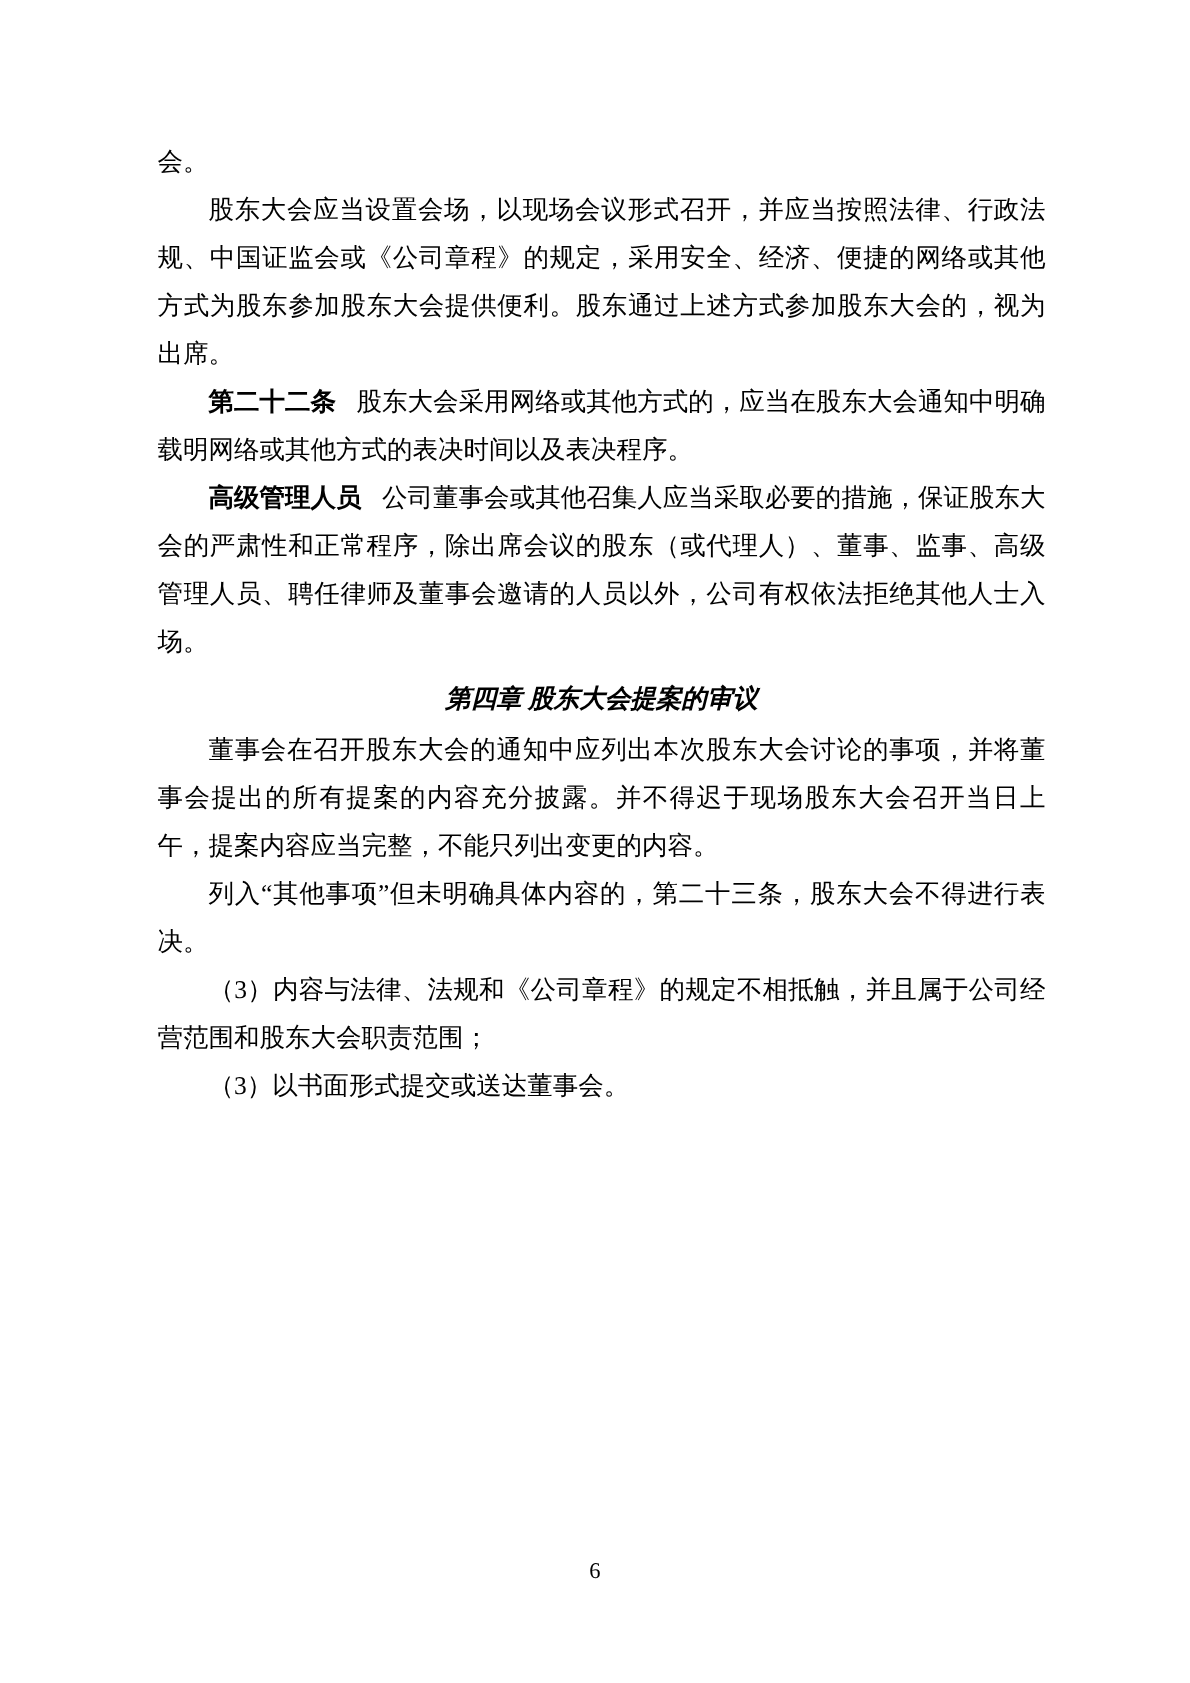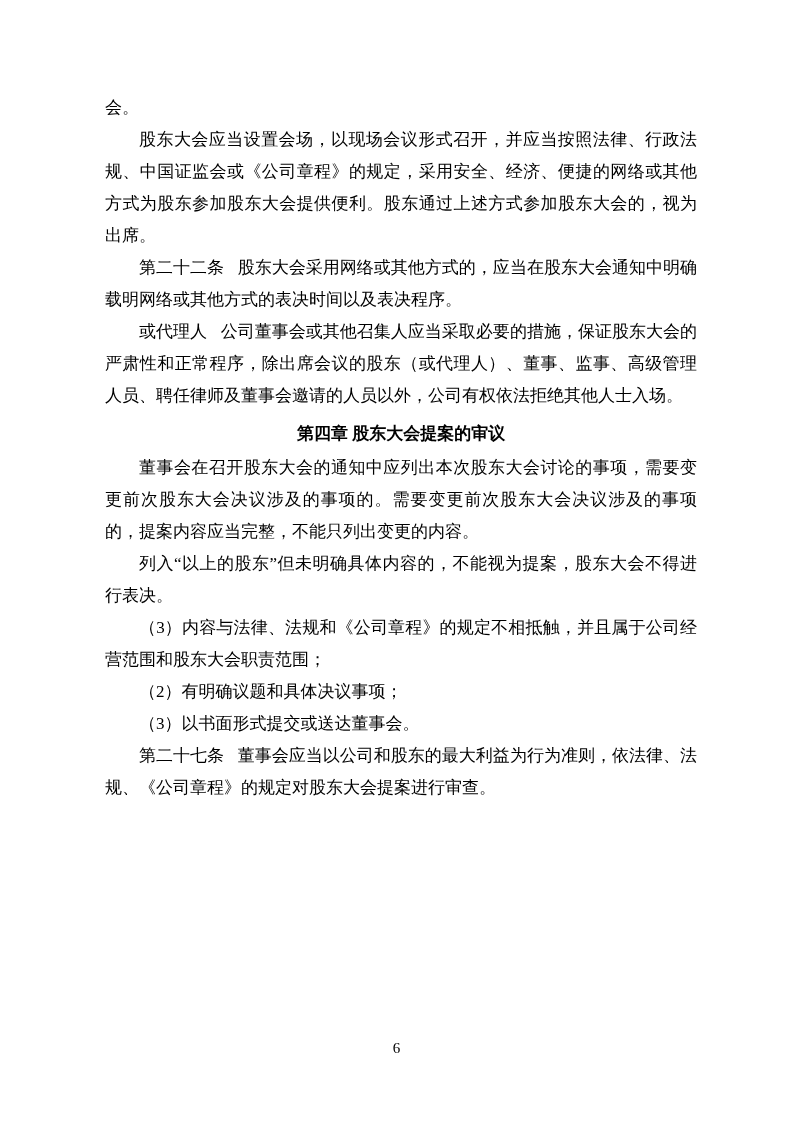--- a/index.html
+++ b/index.html
@@ -27,53 +27,52 @@
   }
   .para {
     margin: 0;
     padding: 0;
     text-indent: 2em;
   }
   .para.continuation {
     text-indent: 0;
   }
   .art-num {
-    font-weight: normal;
+    font-weight: bold;
     margin-right: 0.8em;
   }
   .chapter {
     font-size: 17px;
     line-height: 32px;
     font-weight: bold;
     text-align: center;
     text-indent: 0;
     margin: 6px 0 2px 0;
     padding: 0;
+    font-style: italic;
   }
   .page-number {
     position: absolute;
     left: 0;
     top: 1038px;
     width: 100%;
     text-align: center;
     font-size: 15px;
     line-height: 20px;
   }
 </style>
 </head>
 <body>
 
 <div class="page">
   <div class="content">
       <p class="para continuation">会。</p>
       <p class="para body">股东大会应当设置会场，以现场会议形式召开，并应当按照法律、行政法规、中国证监会或《公司章程》的规定，采用安全、经济、便捷的网络或其他方式为股东参加股东大会提供便利。股东通过上述方式参加股东大会的，视为出席。</p>
       <p class="para article"><span class="art-num">第二十二条</span><span>股东大会采用网络或其他方式的，应当在股东大会通知中明确载明网络或其他方式的表决时间以及表决程序。</span></p>
-      <p class="para article"><span class="art-num">或代理人</span><span>公司董事会或其他召集人应当采取必要的措施，保证股东大会的严肃性和正常程序，除出席会议的股东（或代理人）、董事、监事、高级管理人员、聘任律师及董事会邀请的人员以外，公司有权依法拒绝其他人士入场。</span></p>
+      <p class="para article"><span class="art-num">高级管理人员</span><span>公司董事会或其他召集人应当采取必要的措施，保证股东大会的严肃性和正常程序，除出席会议的股东（或代理人）、董事、监事、高级管理人员、聘任律师及董事会邀请的人员以外，公司有权依法拒绝其他人士入场。</span></p>
       <h2 class="chapter">第四章 股东大会提案的审议</h2>
-      <p class="para body">董事会在召开股东大会的通知中应列出本次股东大会讨论的事项，需要变更前次股东大会决议涉及的事项的。需要变更前次股东大会决议涉及的事项的，提案内容应当完整，不能只列出变更的内容。</p>
-      <p class="para body">列入“以上的股东”但未明确具体内容的，不能视为提案，股东大会不得进行表决。</p>
+      <p class="para body">董事会在召开股东大会的通知中应列出本次股东大会讨论的事项，并将董事会提出的所有提案的内容充分披露。并不得迟于现场股东大会召开当日上午，提案内容应当完整，不能只列出变更的内容。</p>
+      <p class="para body">列入“其他事项”但未明确具体内容的，第二十三条，股东大会不得进行表决。</p>
       <p class="para body">（3）内容与法律、法规和《公司章程》的规定不相抵触，并且属于公司经营范围和股东大会职责范围；</p>
-      <p class="para body">（2）有明确议题和具体决议事项；</p>
       <p class="para body">（3）以书面形式提交或送达董事会。</p>
-      <p class="para article"><span class="art-num">第二十七条</span><span>董事会应当以公司和股东的最大利益为行为准则，依法律、法规、《公司章程》的规定对股东大会提案进行审查。</span></p>
     </div>
   <div class="page-number">6</div>
 </div>
 
 </body></html>

